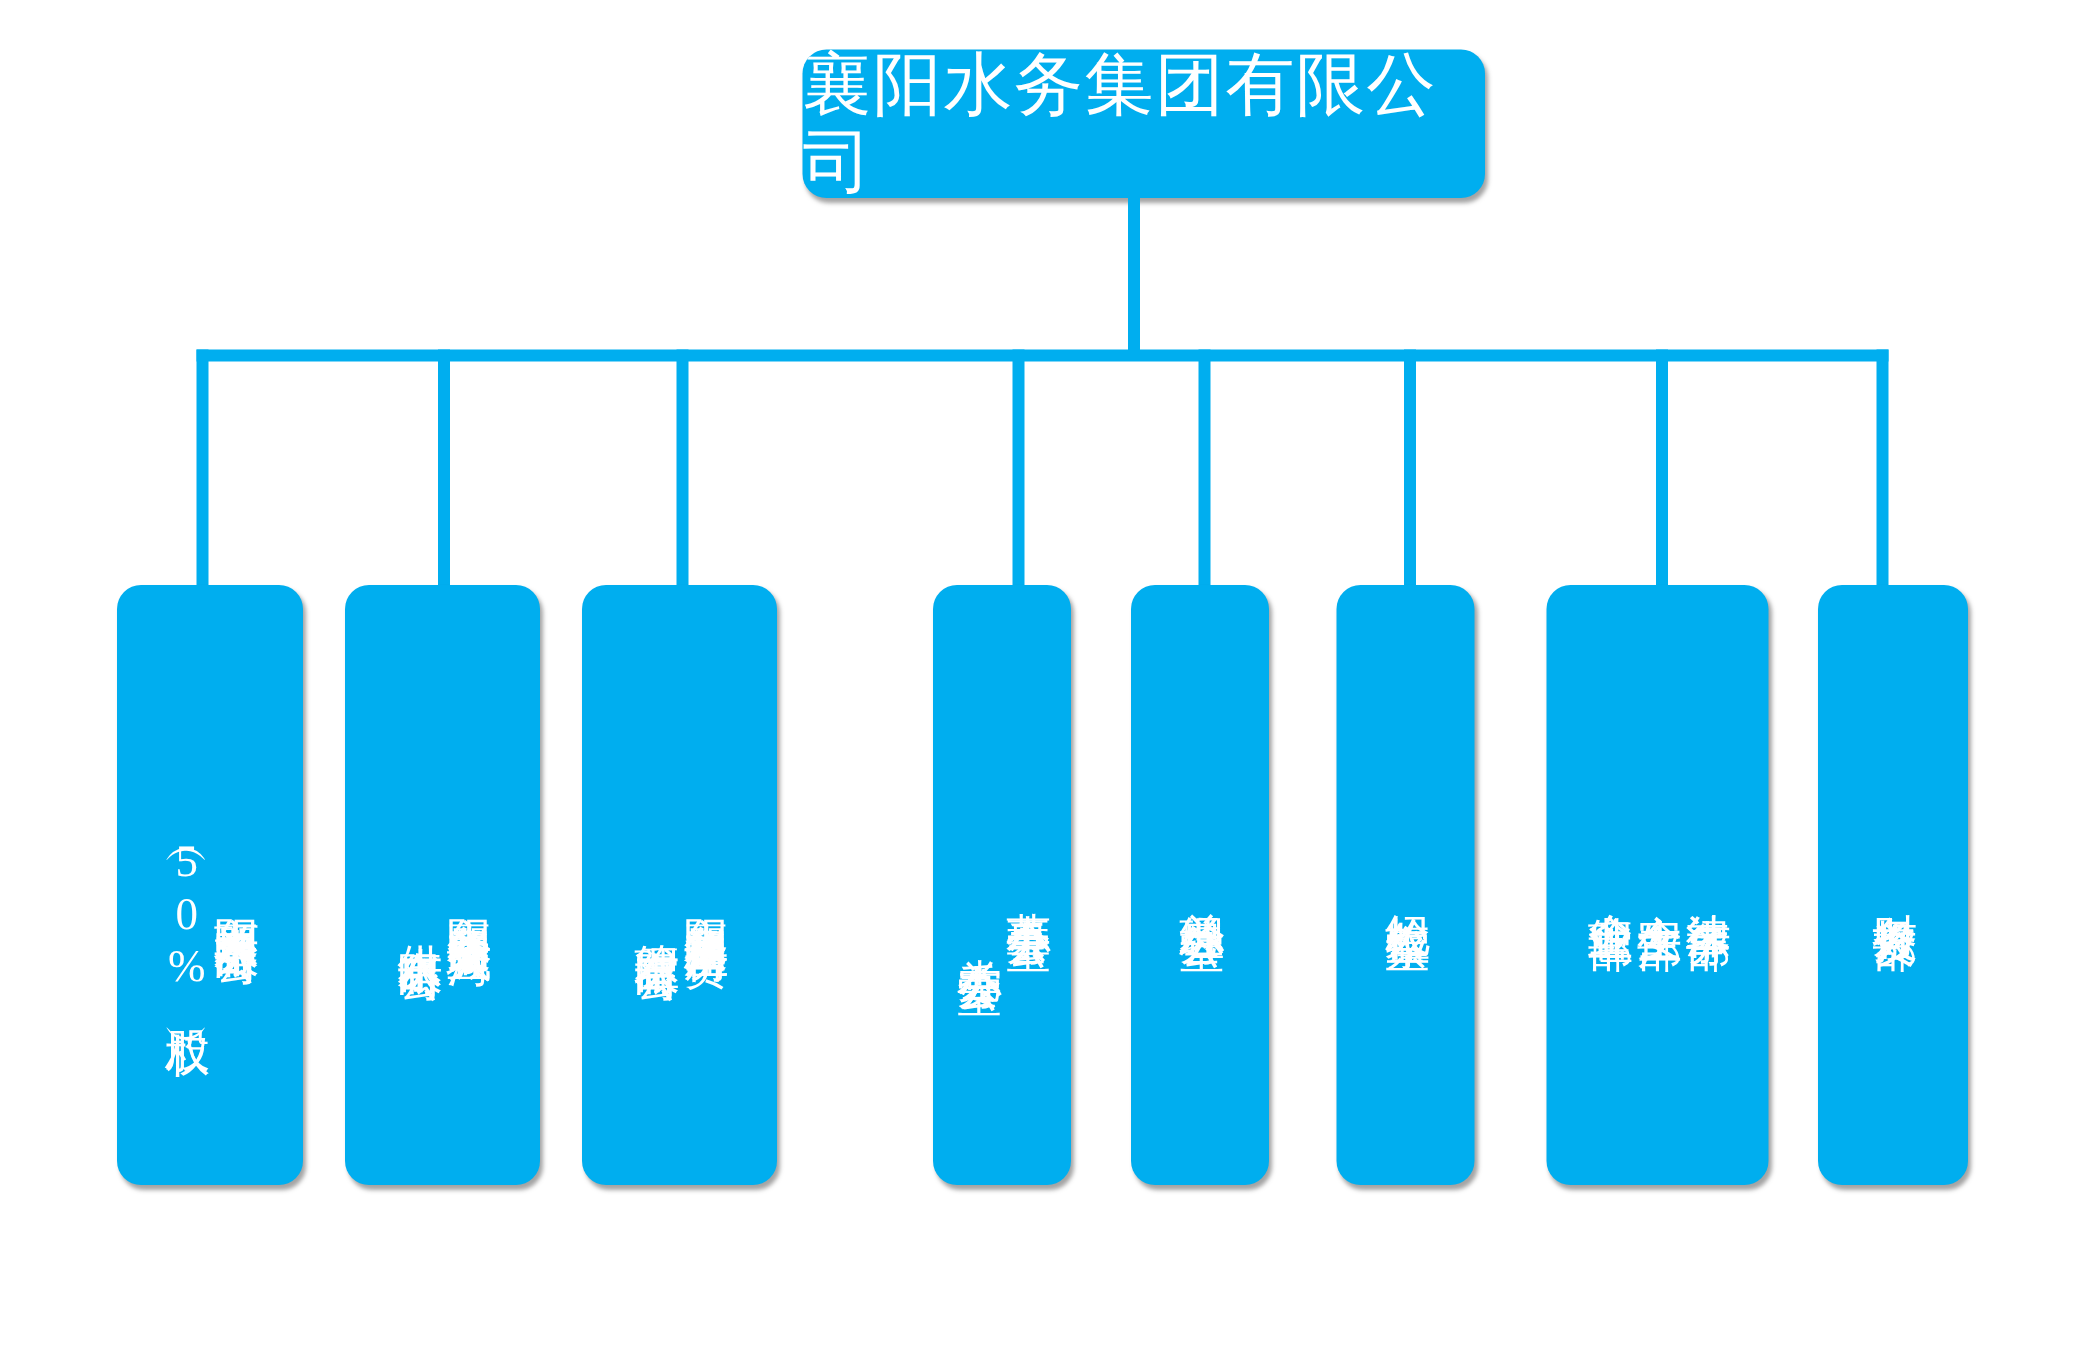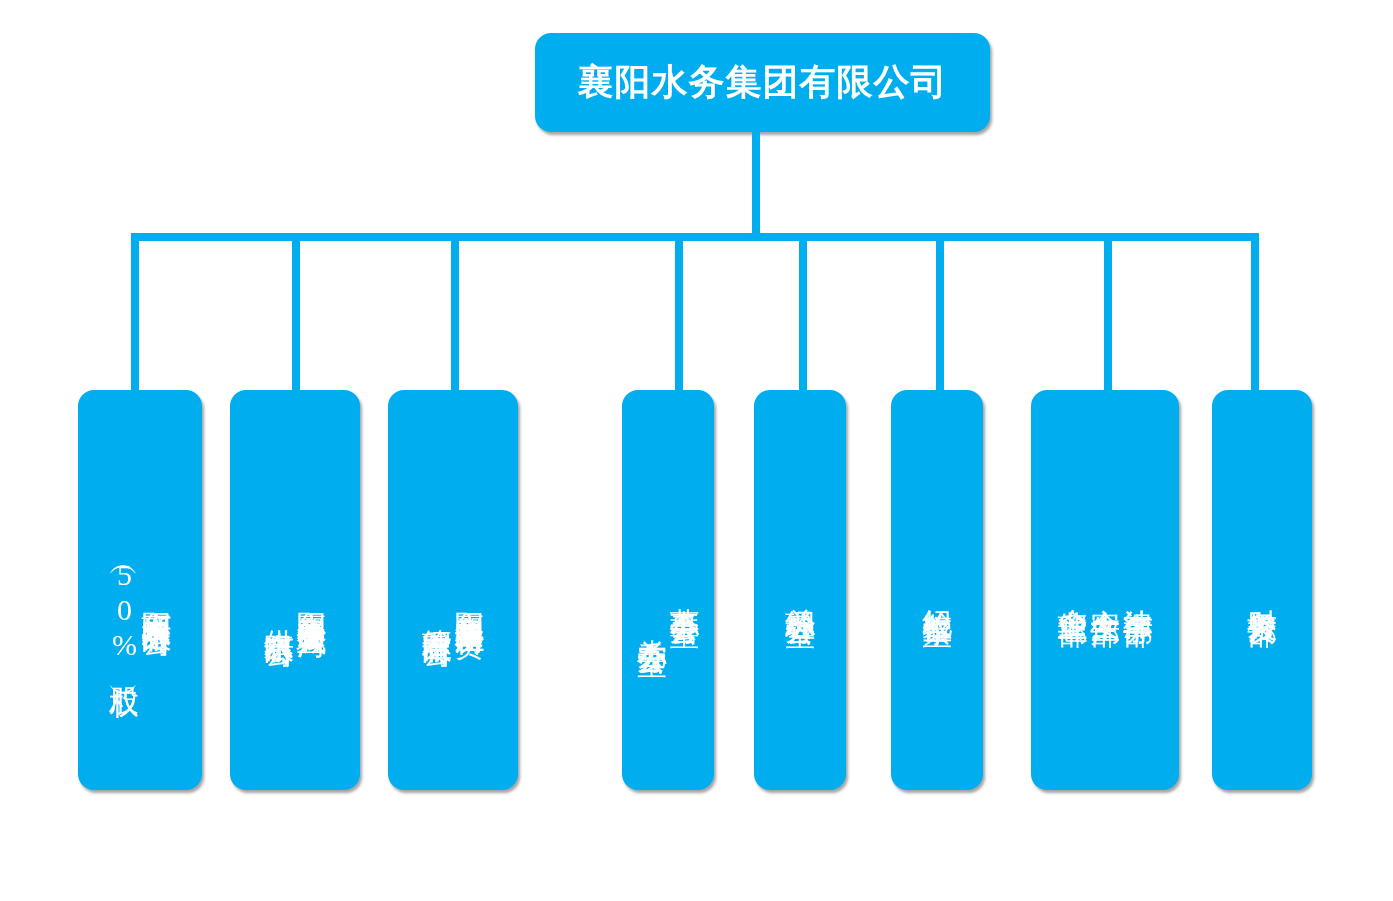--- a/index.html
+++ b/index.html
@@ -35,24 +35,23 @@
     box-sizing: border-box;
     box-shadow: 2px 3px 3px rgba(90,90,90,0.55);
     color: #ffffff;
     display: flex;
     justify-content: center;
     align-items: center;
     overflow: hidden;
   }
   .node.root {
     border-radius: 16px;
-    font-size: 36px;
+    font-size: 46px;
     letter-spacing: 1px;
     line-height: 1.1;
-    font-weight: bold;
   }
   .node.leaf {
     border-radius: 16px;
   }
 
   
   .vcols {
     display: flex;
     flex-direction: row-reverse;
     justify-content: center;

